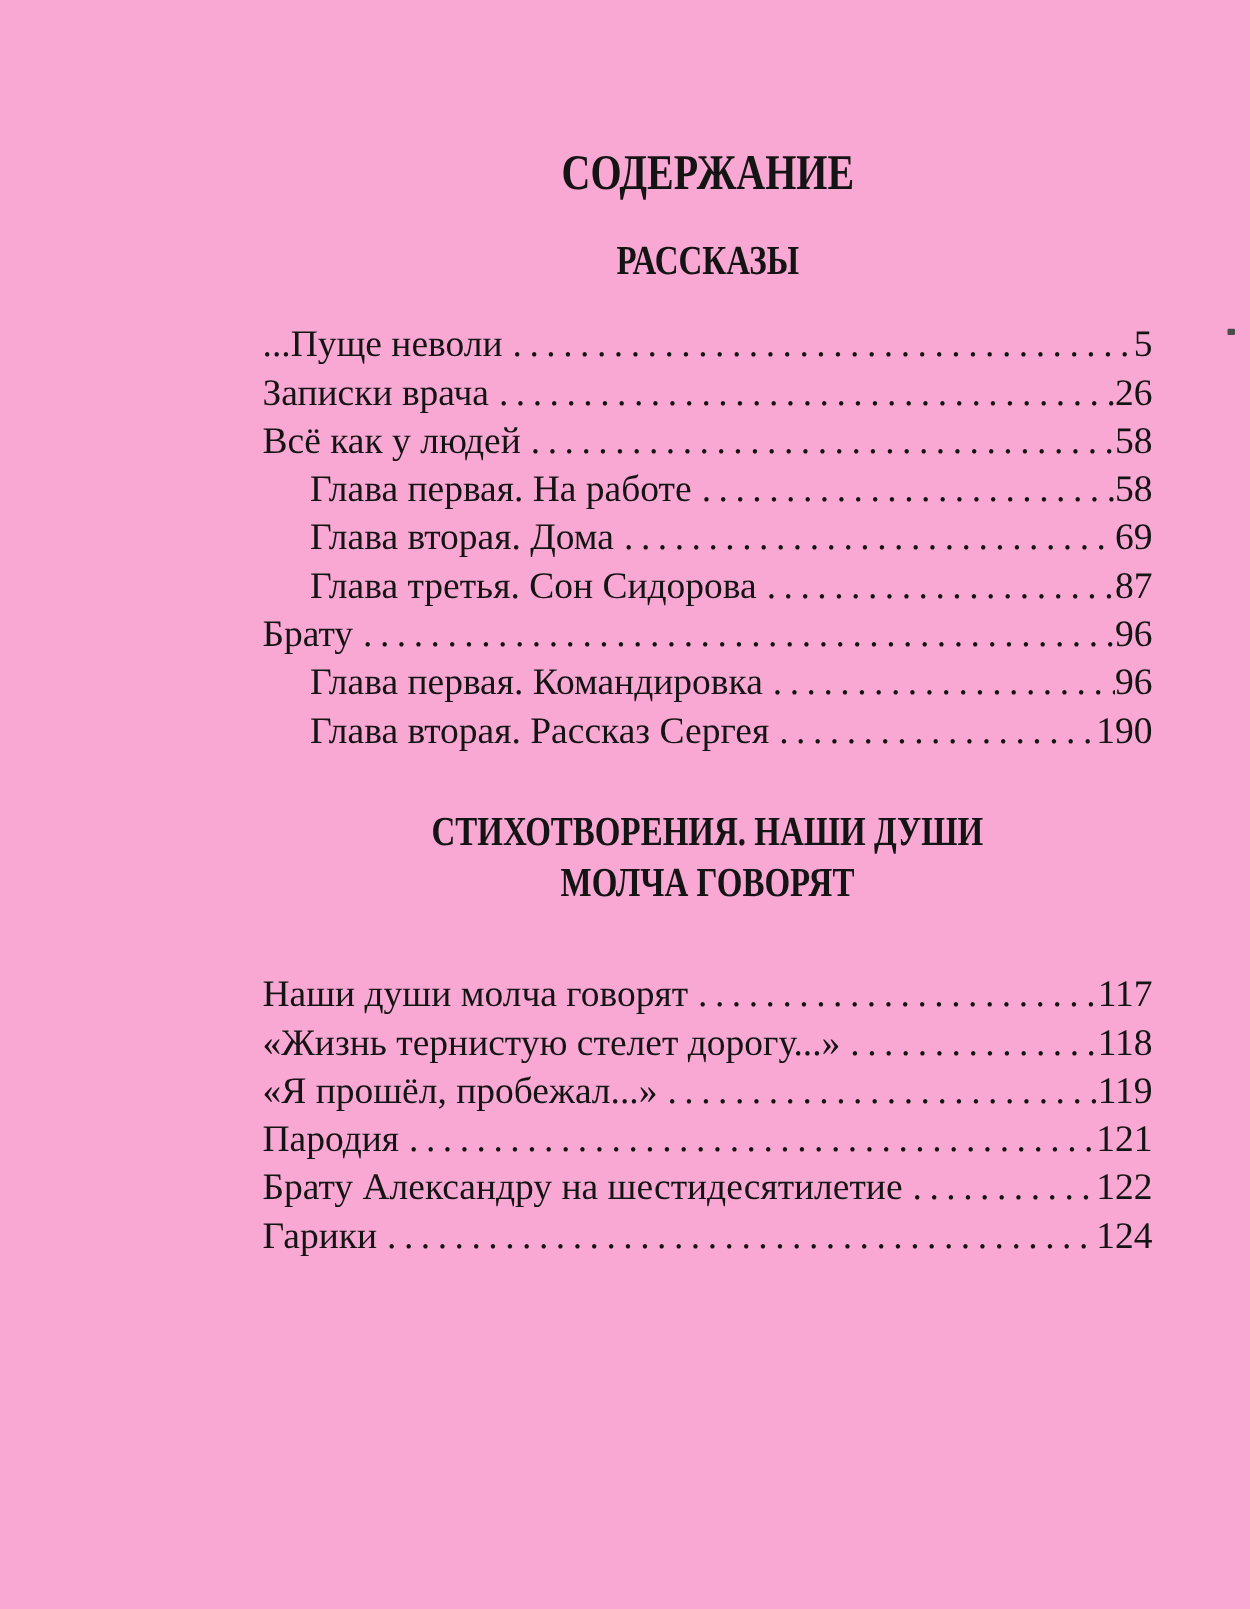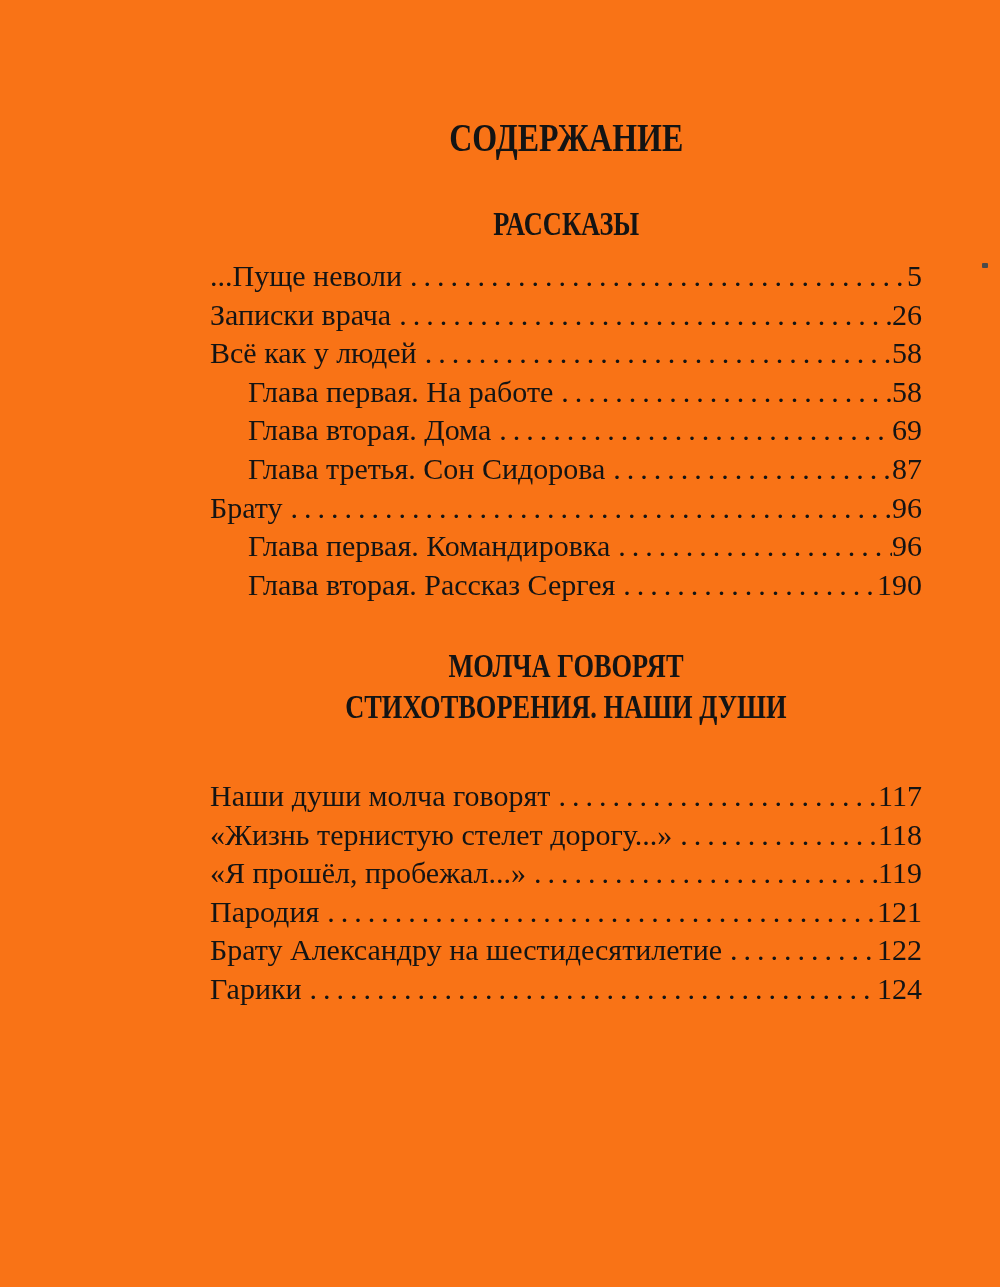--- a/index.html
+++ b/index.html
@@ -1,20 +1,20 @@
 <!DOCTYPE html>
 <html><head>
 <meta charset="utf-8">
 <style>
   html, body { margin: 0; padding: 0; background: #ffffff; }
   .page {
     position: relative;
     width: 1000px;
     height: 1287px;
-    background: #f97316;
+    background: #f9a8d4;
     overflow: hidden;
     font-family: "Liberation Serif", "DejaVu Serif", serif;
     color: #141414;
   }
   .content {
     position: absolute;
     left: 210px;
     width: 712px;
   }
   .doc-title {
@@ -25,21 +25,21 @@
     line-height: 42px;
     white-space: nowrap;
   }
   .sec-heading {
     text-align: center;
     font-size: 33px;
     font-weight: bold;
     line-height: 41px;
     white-space: nowrap;
   }
-  .sec1-heading { top: 204px; }
+  .sec1-heading { top: 189px; }
   .sec2-heading { top: 646px; }
   .condensed {
     display: inline-block;
     transform: scaleX(0.8);
     transform-origin: center;
   }
   .toc { }
   .toc1 { top: 257px; }
   .toc2 { top: 737px; margin-top: 40px; }
   .row {
@@ -128,24 +128,24 @@
     </div>
     <div class="row indent">
       <span class="label">Глава вторая. Рассказ Сергея</span>
       <span class="leader"></span>
       <span class="pagenum">190</span>
     </div>
   </div>
 
   <div class="content sec-heading sec2-heading">
     <div>
-      <span class="condensed">МОЛЧА ГОВОРЯТ</span>
+      <span class="condensed">СТИХОТВОРЕНИЯ. НАШИ ДУШИ</span>
     </div>
     <div>
-      <span class="condensed">СТИХОТВОРЕНИЯ. НАШИ ДУШИ</span>
+      <span class="condensed">МОЛЧА ГОВОРЯТ</span>
     </div>
   </div>
 
   <div class="content toc toc2">
     <div class="row">
       <span class="label">Наши души молча говорят</span>
       <span class="leader"></span>
       <span class="pagenum">117</span>
     </div>
     <div class="row">

